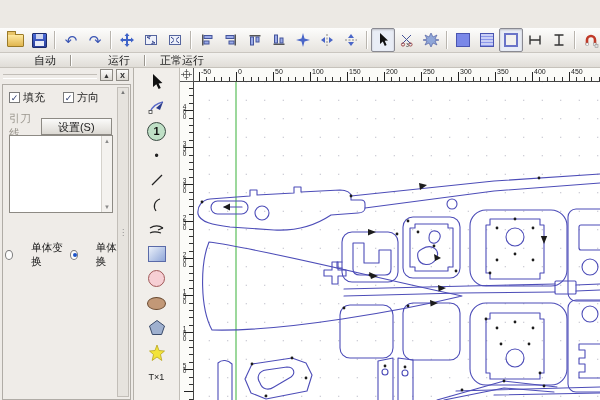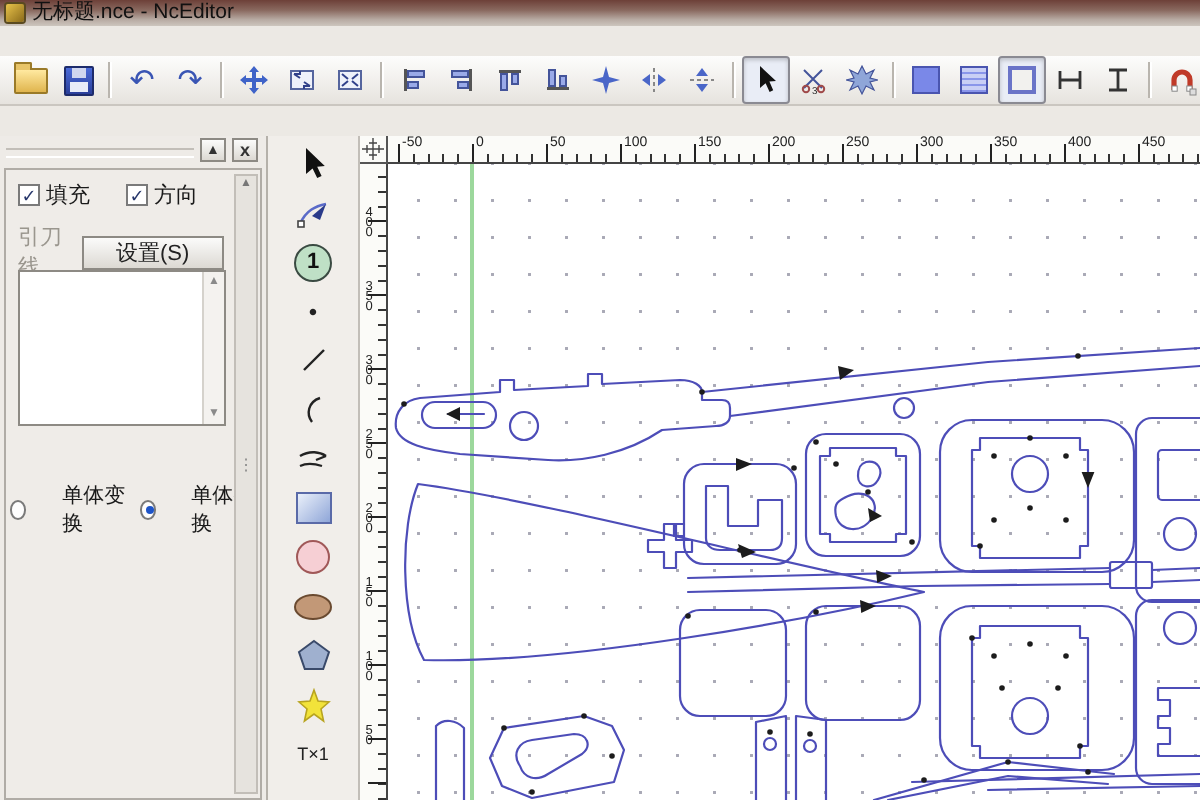--- a/index.html
+++ b/index.html
@@ -120,24 +120,20 @@
     background-image:radial-gradient(circle,#a9a9b6 0.7px,transparent 0.9px);
     background-size:18.5px 18.5px;background-position:6px 9px;overflow:hidden;}
   .guideline{position:absolute;left:41px;top:0;width:2px;height:318px;background:#9cd89c;}
   .drawing{position:absolute;left:0;top:0;}
 </style>
 </head>
 <body>
 
 <div id="app">
 
-  <div class="titlebar">
-    <div class="appicon"></div>
-    <div class="titletext">无标题.nce - NcEditor</div>
-  </div>
 
 
   <div class="toolbar">
     <div class="tbtn">
         <div class="foldericon"></div>
       </div>
     <div class="tbtn">
         <div class="floppyicon"></div>
       </div>
     <div class="tsep"></div>
@@ -256,20 +252,27 @@
       <svg width="16" height="16">
           <path d="M4,13 V8 a4,4 0 0 1 8,0 V13" stroke="#c03a28" stroke-width="2.6" fill="none"></path>
           <rect x="3" y="11" width="2.6" height="2.6" fill="#fff" stroke="#888" stroke-width="0.5"></rect>
           <rect x="10.4" y="11" width="2.6" height="2.6" fill="#fff" stroke="#888" stroke-width="0.5"></rect>
           <rect x="12" y="12.5" width="3" height="3" fill="#ddd" stroke="#888" stroke-width="0.5"></rect>
         </svg>
     </div>
 
   </div>
 
+  <div class="modebar">
+    <span class="modeseg">自动</span>
+    <div class="modesep"></div>
+    <span class="modeseg" style="margin-left:22px;">运行</span>
+    <div class="modesep"></div>
+    <span class="modeseg">正常运行</span>
+  </div>
 
   <div class="leftpanel">
     <div class="panelhead">
       <div class="groove"></div>
       <div class="headbtn collapse">▲</div>
       <div class="headbtn close">x</div>
     </div>
     <div class="panelbody">
       <div class="cbrow">
         <label class="cbox">

